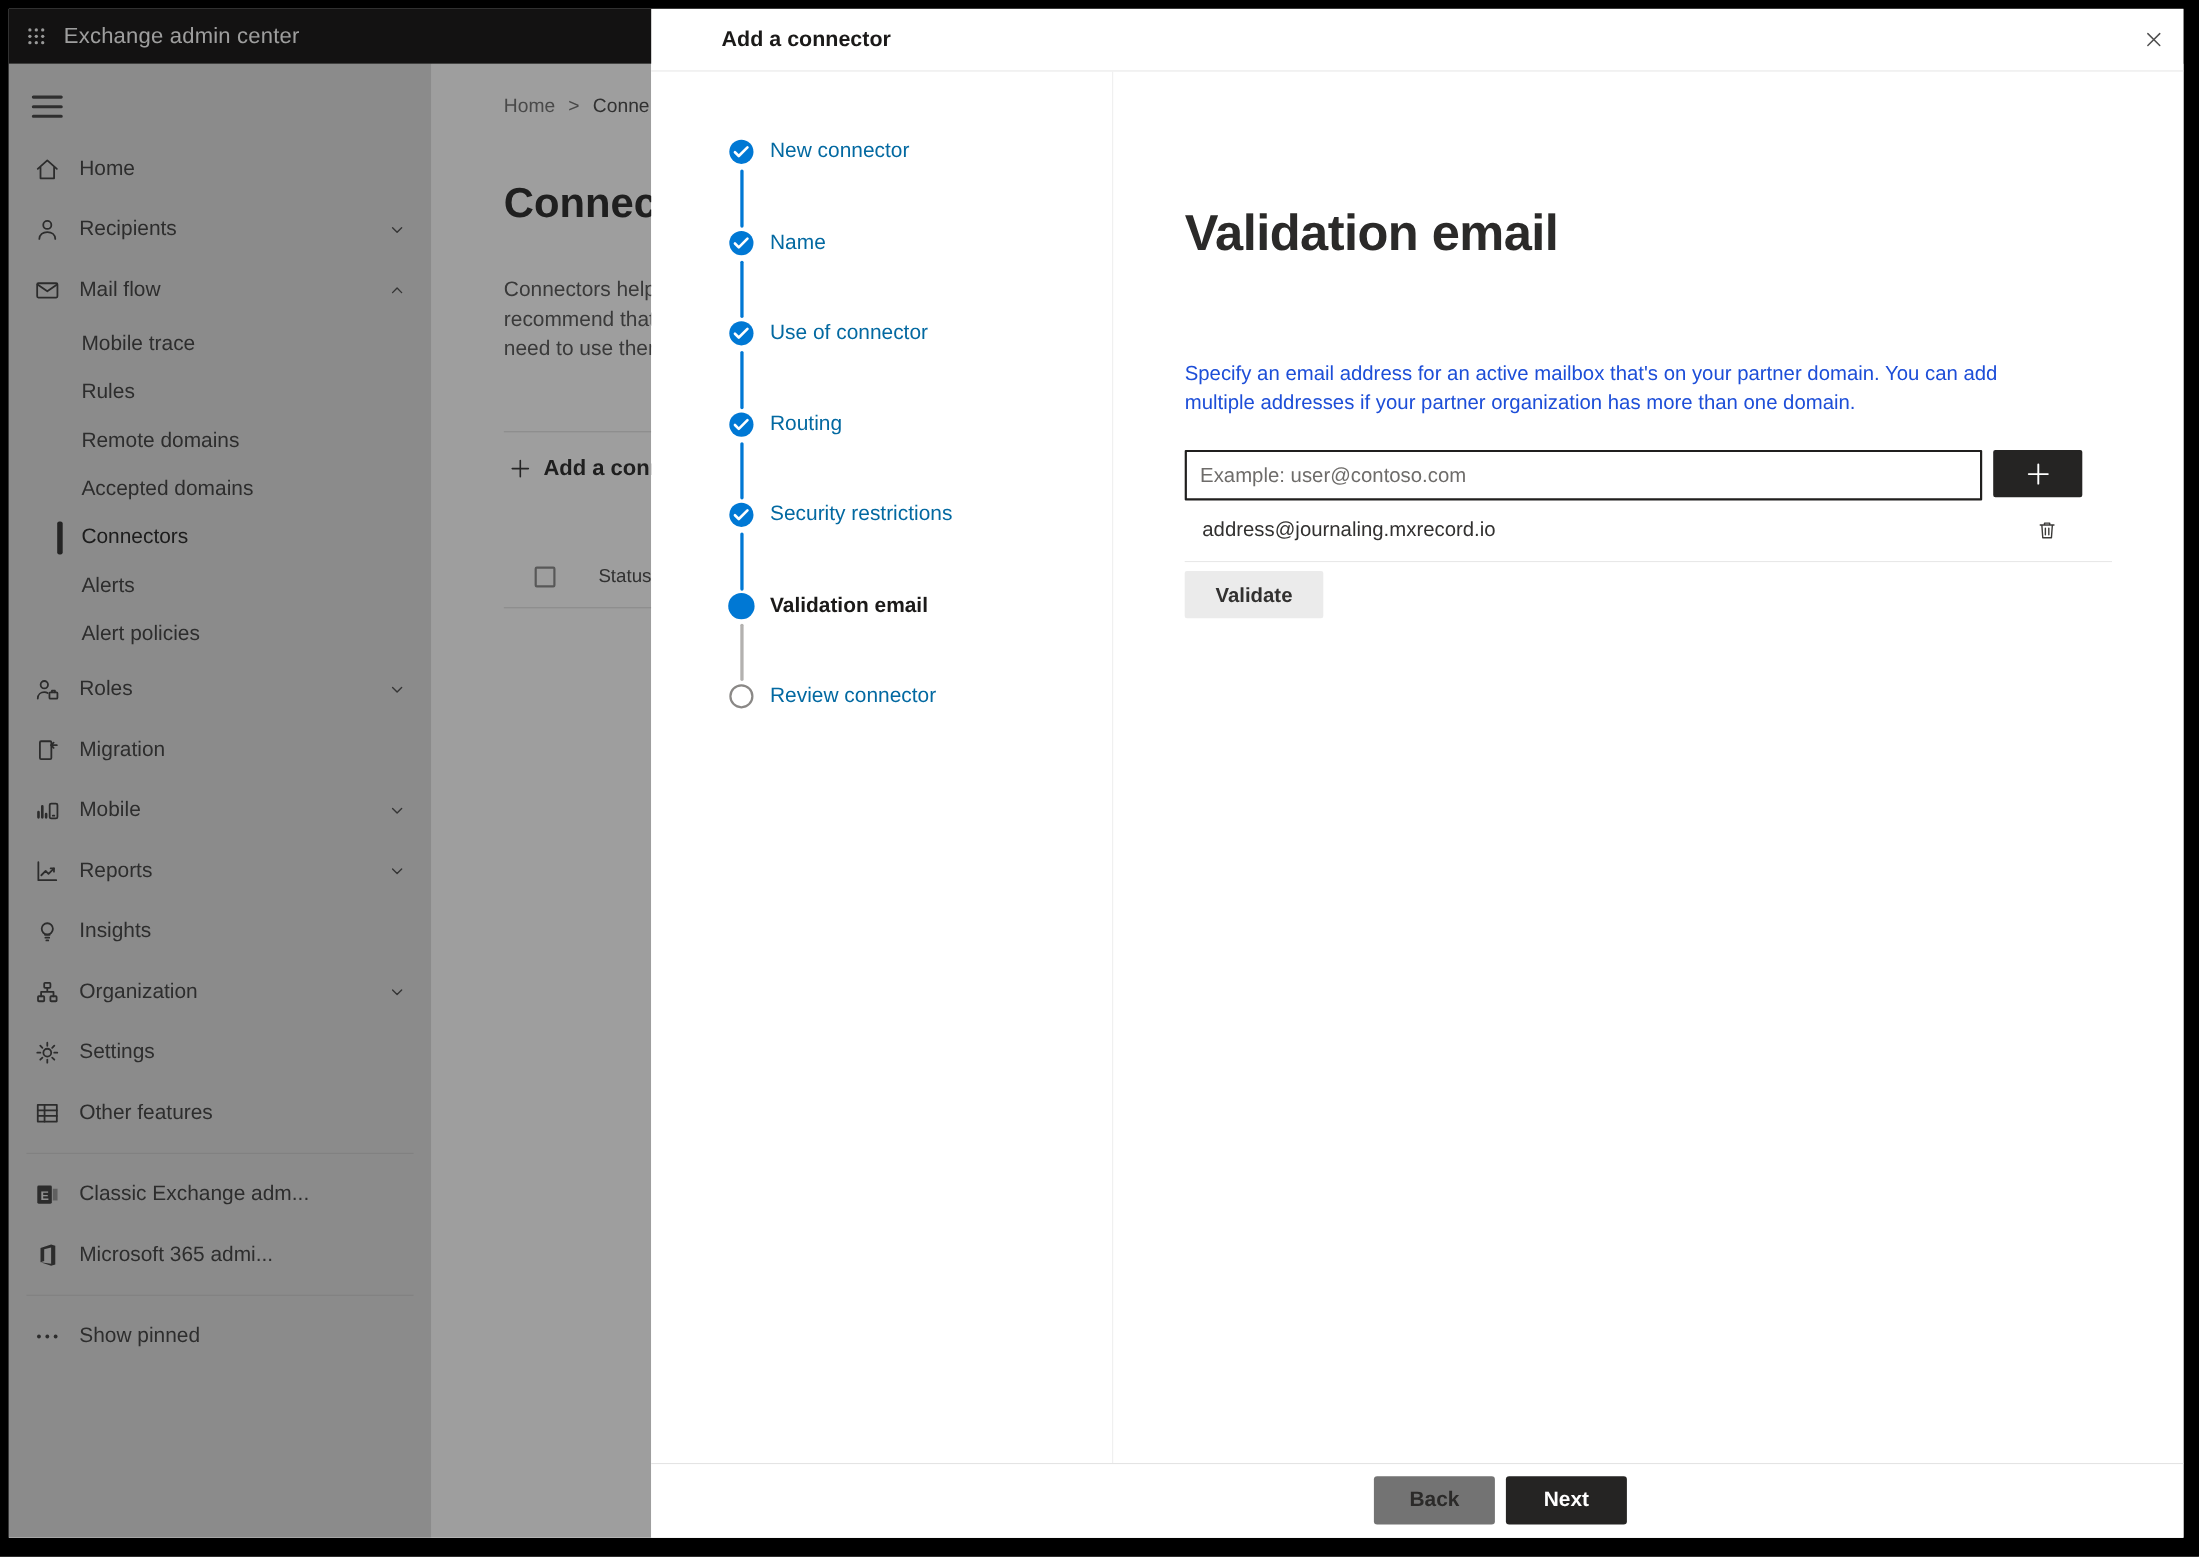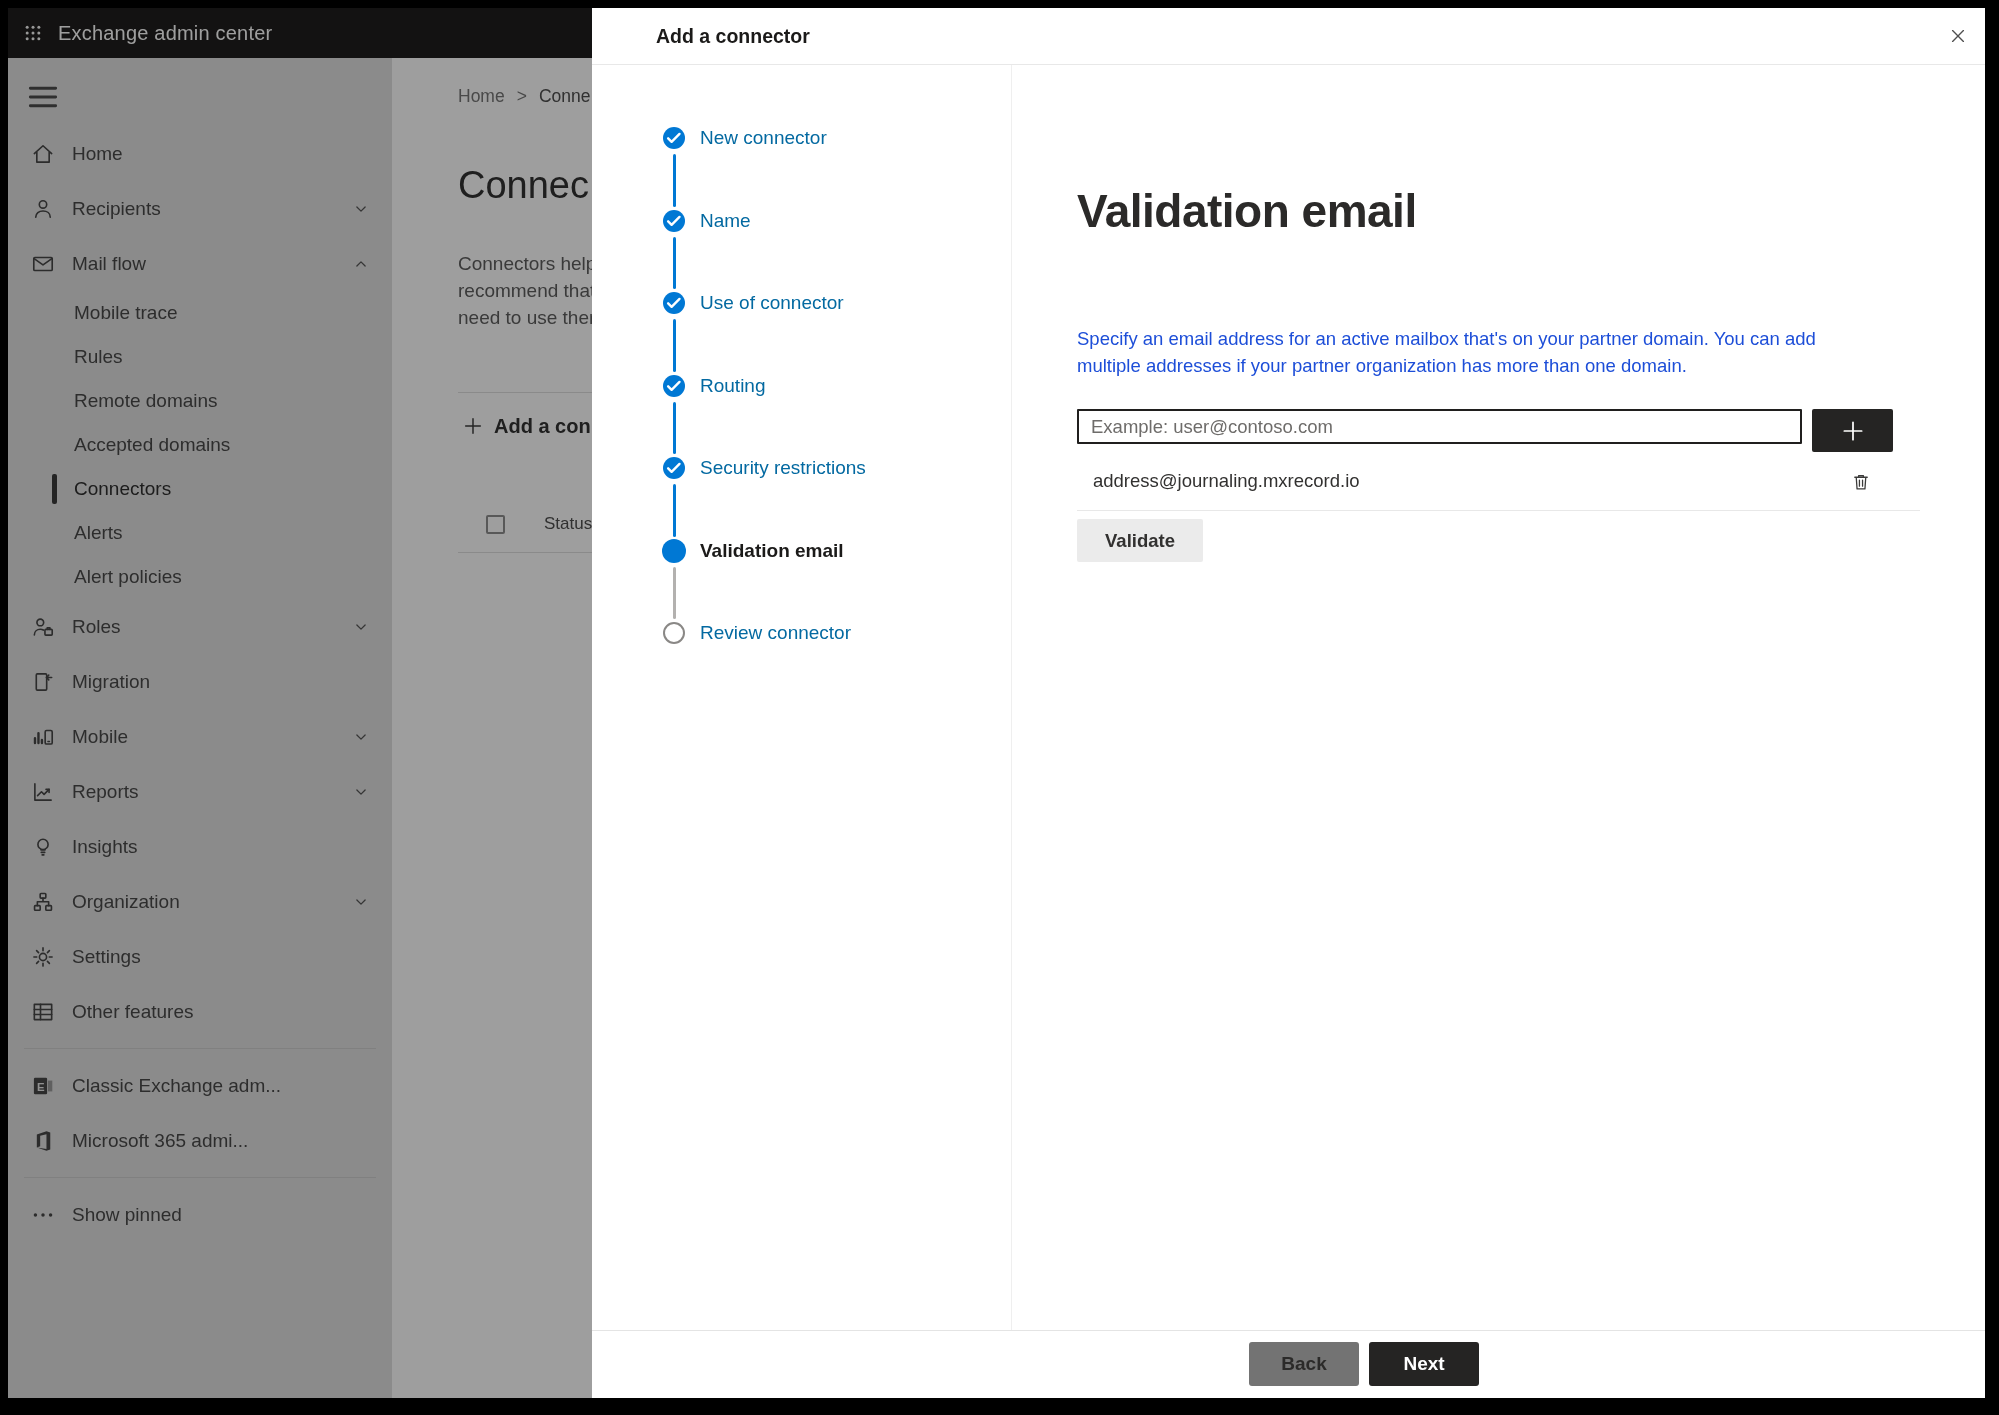--- a/index.html
+++ b/index.html
@@ -25,21 +25,21 @@
   .nav-label { font-size:19px; color:#4a4a4a; white-space:nowrap; }
   .nav-item.selected .nav-label { color:#303030; }
   .nav-chevron { margin-left:auto; margin-right:22px; width:18px; height:18px; color:#565656; flex:none; }
   .sel-bar { position:absolute; left:44px; top:50%; transform:translateY(-50%); width:5px; height:30px; background:#3a3a3a; border-radius:2px; }
   .side-divider { height:1px; background:#cfcfcf; margin:9px 16px; }
 
   
   .page { position:absolute; left:384px; top:50px; right:0; bottom:0; background:#ffffff; overflow:hidden; z-index:1; }
   .breadcrumb { position:absolute; left:66px; top:26px; height:24px; display:flex; align-items:center; gap:12px; font-size:17.5px; color:#767676; white-space:nowrap; }
   .breadcrumb .crumb-current { color:#4f4f4f; }
-  .page-title { position:absolute; left:66px; top:106px; font-size:38px; font-weight:400; color:#323232; white-space:pre; }
+  .page-title { position:absolute; left:66px; top:106px; font-size:38px; font-weight:700; color:#323232; white-space:pre; }
   .page-desc { position:absolute; left:66px; top:192px; font-size:19px; line-height:27px; color:#5e5e5e; white-space:pre; }
   .page-divider { position:absolute; left:66px; top:334px; width:600px; height:1px; background:#dfdfdf; }
   .add-conn-btn { position:absolute; left:70px; top:350px; height:36px; display:flex; align-items:center; gap:10px; border:none; background:transparent; font-size:20px; font-weight:700; color:#323232; cursor:pointer; white-space:nowrap; }
   .add-conn-btn .plus-glyph { width:22px; height:22px; color:#3c3c3c; }
   .table-head { position:absolute; left:94px; top:452px; height:28px; display:flex; align-items:center; }
   .checkbox { width:19px; height:19px; border:2px solid #8f8f8f; border-radius:2px; background:transparent; cursor:pointer; }
   .status-label { margin-left:39px; font-size:17px; color:#4f4f4f; }
   .table-divider { position:absolute; left:66px; top:494px; width:600px; height:1px; background:#dfdfdf; }
 
   
@@ -57,21 +57,21 @@
   .step-circle.completed { background:var(--accent); color:#fff; }
   .step-circle.current { background:var(--accent); left:70px; top:1px; width:24px; height:24px; }
   .step-circle.upcoming { background:#fff; border:2px solid #8a8886; }
   .step-label { position:absolute; left:108px; top:0; height:26px; display:flex; align-items:center; font-size:19px; color:#0369a1; white-space:nowrap; }
   .step-row.current .step-label { font-weight:700; color:#1b1a19; }
   .step-line { position:absolute; left:81px; width:3px; border-radius:2px; }
 
   .val-heading { position:absolute; left:485px; top:174px; font-size:46px; line-height:58px; font-weight:700; color:#2b2a29; letter-spacing:-0.5px; }
   .val-desc { position:absolute; left:485px; top:318px; width:830px; font-size:18.5px; line-height:26.5px; color:#1d4ed8; white-space:pre-line; }
 
-  .email-input { position:absolute; left:485px; top:401px; width:725px; height:35px; border:2px solid #201f1e; border-radius:1px; padding:0 12px; font-size:18.5px; font-family:"Liberation Sans","DejaVu Sans",sans-serif; color:#201f1e; background:#fff; outline:none; }
+  .email-input { position:absolute; left:485px; top:401px; width:725px; height:46px; border:2px solid #201f1e; border-radius:1px; padding:0 12px; font-size:18.5px; font-family:"Liberation Sans","DejaVu Sans",sans-serif; color:#201f1e; background:#fff; outline:none; }
   .email-input::placeholder { color:#6e6c6a; }
   .add-address-btn { position:absolute; left:1220px; top:401px; width:81px; height:43px; background:var(--dark-btn); border:none; border-radius:2px; color:#fff; cursor:pointer; display:flex; align-items:center; justify-content:center; }
 
   .address-list { position:absolute; left:485px; top:452px; width:843px; }
   .address-row { position:relative; height:42px; display:flex; align-items:center; }
   .address-text { margin-left:16px; font-size:18.5px; color:#323130; }
   .trash-btn { position:absolute; left:768px; top:7px; width:32px; height:30px; border:none; background:transparent; color:#3b3a39; cursor:pointer; display:flex; align-items:center; justify-content:center; }
   .address-divider { position:absolute; left:485px; top:502px; width:843px; height:1px; background:#e8e8e8; }
 
   .validate-btn { position:absolute; left:485px; top:511px; width:126px; height:43px; background:#ebebeb; border:none; border-radius:2px; font-size:18.5px; font-weight:600; color:#323130; font-family:inherit; cursor:pointer; }

